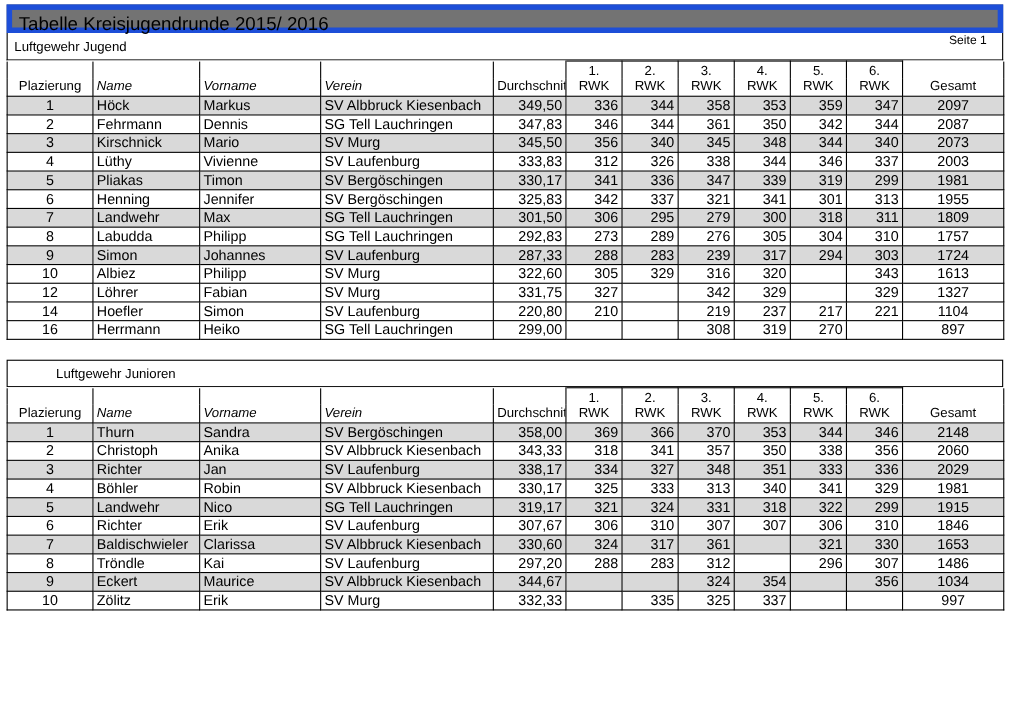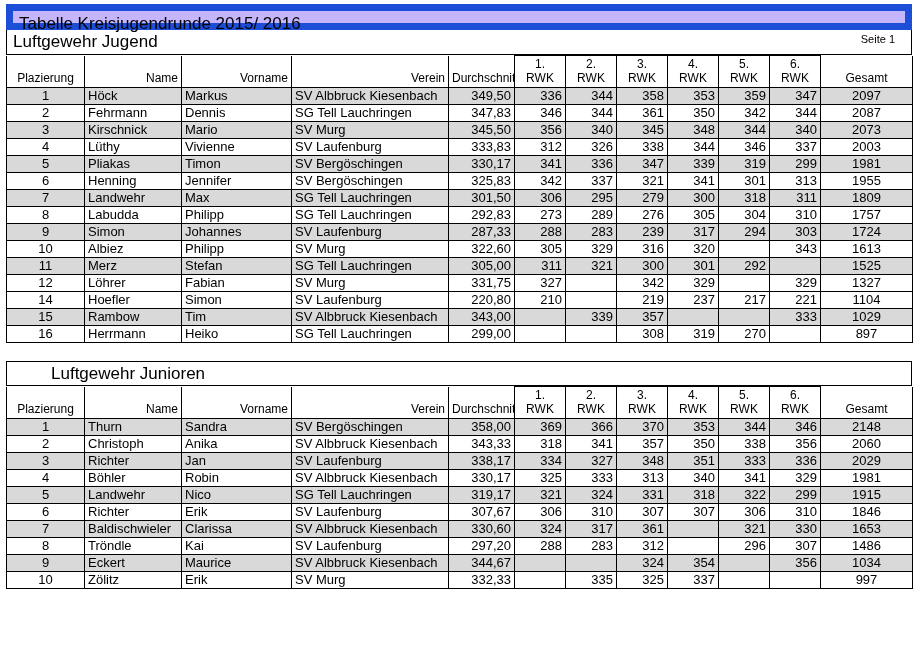--- a/index.html
+++ b/index.html
@@ -42,25 +42,25 @@
     box-sizing: border-box;
     overflow: hidden;
     white-space: nowrap;
     vertical-align: middle;
     background: #ffffff;
   }
 
   
   .titlebar {
     position: relative;
-    border: 7px solid #1d4ed8;
+    border: 5px solid #1d4ed8;
     height: 26px;
     width: 906px;
     box-sizing: border-box;
-    background: #c4b5fd;
+    background: #737373;
   }
   .titlebar .doc-title {
     position: absolute;
     left: 6px;
     top: 3px;
     font-size: 17px;
     line-height: 20px;
   }
   .titlebar .page-no {
     position: absolute;
@@ -79,21 +79,21 @@
     box-sizing: border-box;
     background: #ffffff;
     display: flex;
     align-items: center;
   }
   .sectionbar.standalone {
     border-top: 1px solid #000000;
     padding-left: 38px;
   }
   .sectionbar .caption {
-    font-size: 17px;
+    font-size: 12px;
     line-height: 20px;
     padding-left: 6px;
   }
 
   
   tr.hdr-top td {
     height: 15px;
     text-align: center;
     font-size: 12px;
     line-height: 13px;
@@ -106,21 +106,21 @@
     border-top: none;
     font-size: 12px;
     line-height: 14px;
     vertical-align: top;
   }
   tr.hdr-top td.spanner, tr.hdr-bot td.spanner {
     border-bottom: none;
     border-top: none;
   }
   td.c-center { text-align: center; }
-  td.c-left   { text-align: right; }
+  td.c-left   { text-align: left; font-style: italic; }
 
   
   col.w-plaz   { width: 78px; }
   col.w-name   { width: 97px; }
   col.w-vorn   { width: 110px; }
   col.w-verein { width: 157px; }
   col.w-durch  { width: 66px; }
   col.w-rwk    { width: 51px; }
   col.w-ges    { width: 92px; }
 
@@ -333,34 +333,20 @@
               <td class="verein">SV Murg</td>
               <td class="num">322,60</td>
               <td class="num">305</td>
               <td class="num">329</td>
               <td class="num">316</td>
               <td class="num">320</td>
               <td class="num"></td>
               <td class="num">343</td>
               <td class="gesamt">1613</td>
             </tr>
-            <tr class="data alt">
-              <td class="plaz">11</td>
-              <td class="">Merz</td>
-              <td class="">Stefan</td>
-              <td class="verein">SG Tell Lauchringen</td>
-              <td class="num">305,00</td>
-              <td class="num">311</td>
-              <td class="num">321</td>
-              <td class="num">300</td>
-              <td class="num">301</td>
-              <td class="num">292</td>
-              <td class="num"></td>
-              <td class="gesamt">1525</td>
-            </tr>
             <tr class="data">
               <td class="plaz">12</td>
               <td class="">Löhrer</td>
               <td class="">Fabian</td>
               <td class="verein">SV Murg</td>
               <td class="num">331,75</td>
               <td class="num">327</td>
               <td class="num"></td>
               <td class="num">342</td>
               <td class="num">329</td>
@@ -374,34 +360,20 @@
               <td class="">Simon</td>
               <td class="verein">SV Laufenburg</td>
               <td class="num">220,80</td>
               <td class="num">210</td>
               <td class="num"></td>
               <td class="num">219</td>
               <td class="num">237</td>
               <td class="num">217</td>
               <td class="num">221</td>
               <td class="gesamt">1104</td>
-            </tr>
-            <tr class="data alt">
-              <td class="plaz">15</td>
-              <td class="">Rambow</td>
-              <td class="">Tim</td>
-              <td class="verein">SV Albbruck Kiesenbach</td>
-              <td class="num">343,00</td>
-              <td class="num"></td>
-              <td class="num">339</td>
-              <td class="num">357</td>
-              <td class="num"></td>
-              <td class="num"></td>
-              <td class="num">333</td>
-              <td class="gesamt">1029</td>
             </tr>
             <tr class="data">
               <td class="plaz">16</td>
               <td class="">Herrmann</td>
               <td class="">Heiko</td>
               <td class="verein">SG Tell Lauchringen</td>
               <td class="num">299,00</td>
               <td class="num"></td>
               <td class="num"></td>
               <td class="num">308</td>

